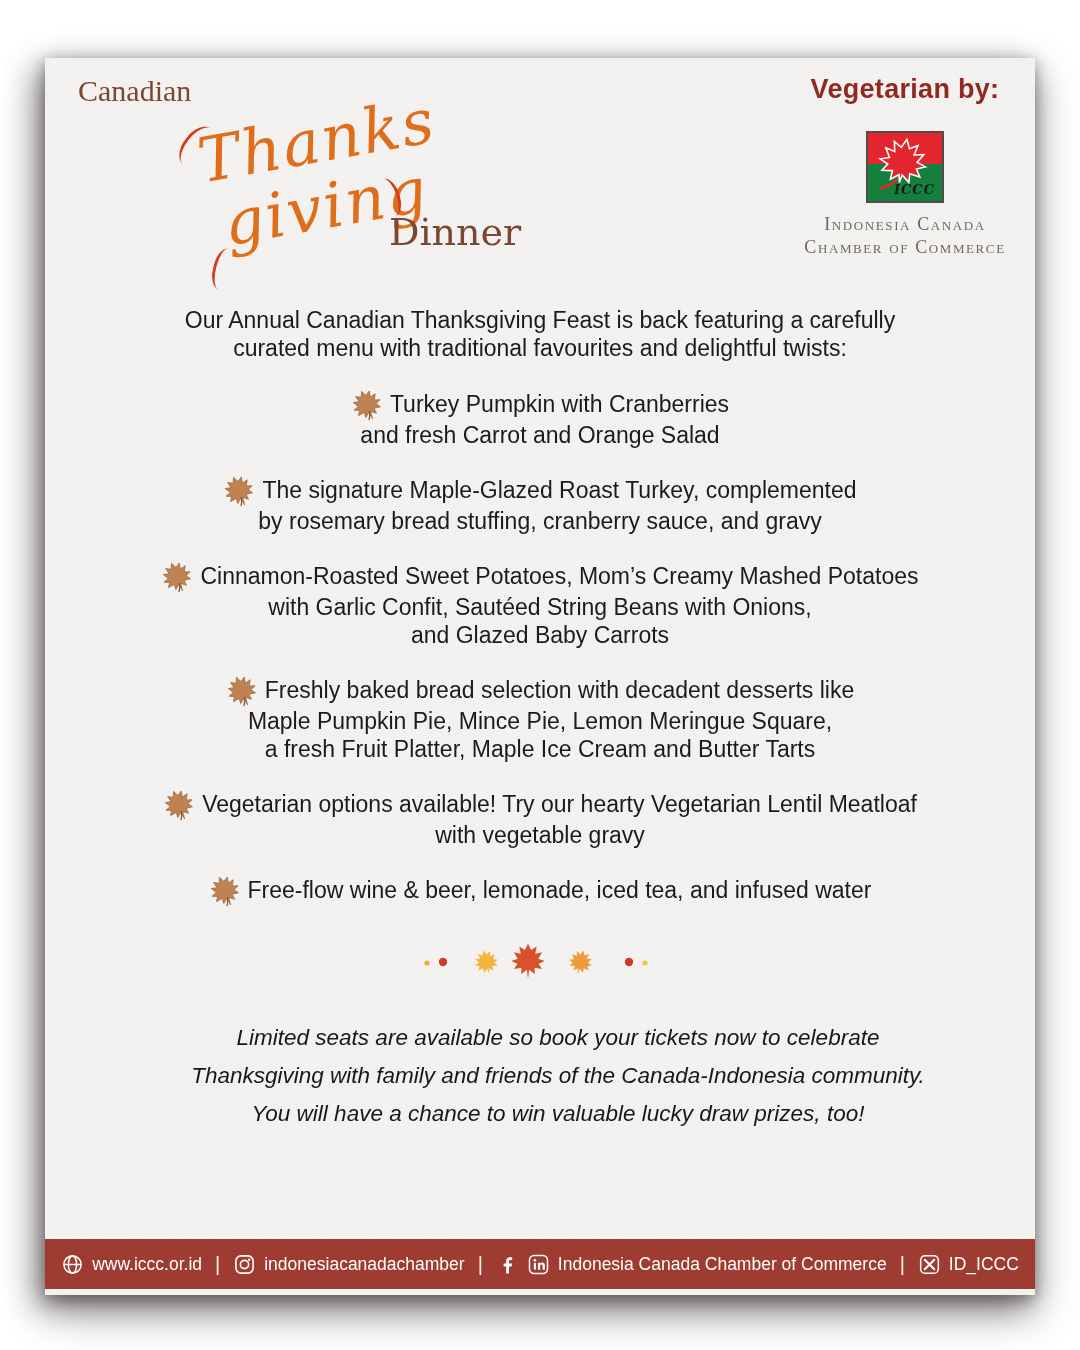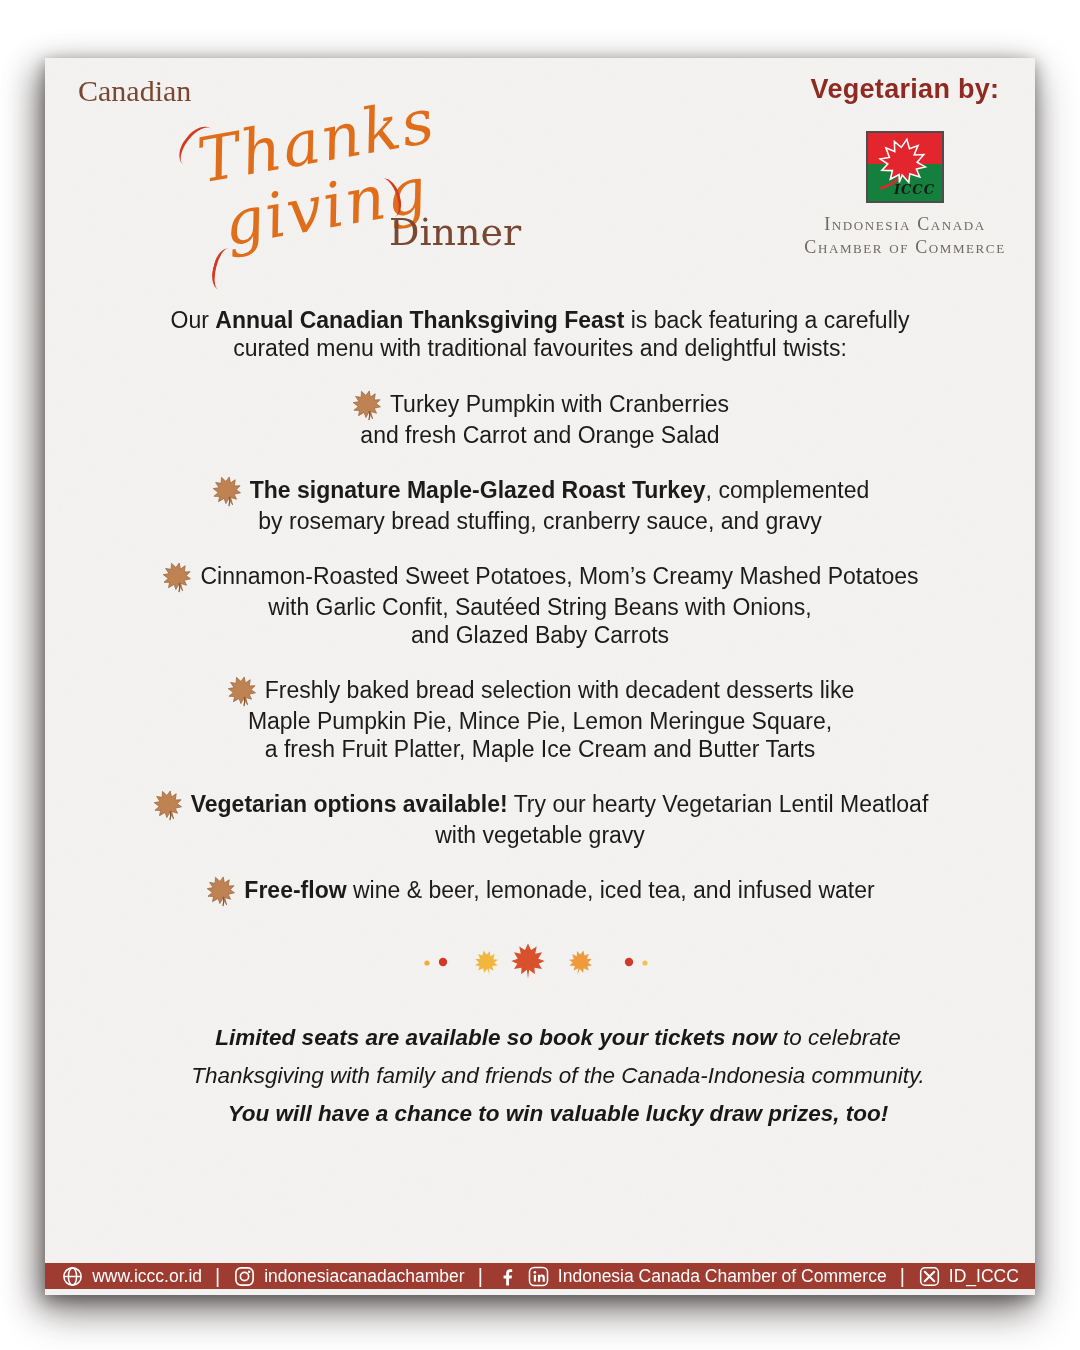--- a/index.html
+++ b/index.html
@@ -52,33 +52,33 @@
     margin-top:10px;font-family:Liberation Serif, serif;font-variant:small-caps;
     font-size:18px;line-height:23px;color:#6e6862;letter-spacing:1.6px;
   }
 
   
   .content{position:absolute;left:0;top:248px;width:100%;text-align:center;color:#1d1b1a;}
   .intro,.menu-item{font-size:23px;line-height:28px;}
   .intro{margin-bottom:27px;}
   .menu-item{margin-bottom:26px;}
   .line{white-space:nowrap;}
-  .b{font-weight:700;}
+  .b{font-weight:400;}
   .leaf{width:32px;height:32px;vertical-align:-9px;margin-right:7px;}
 
   .divider{margin:32px auto 0 auto;display:block;}
 
   .closing{
     margin-top:34px;font-size:22.5px;line-height:38px;font-style:italic;color:#191817;
   }
   .closing .line{white-space:nowrap;padding-left:36px;}
 
   
   .footer{
-    position:absolute;left:0;bottom:6px;width:100%;height:26px;
+    position:absolute;left:0;bottom:6px;width:100%;height:50px;
     background:var(--footer-bg,#9e3c31);
     display:flex;align-items:center;justify-content:center;
     color:#fff;font-size:17.5px;margin-top:32px;
   }
   .footer-item{display:flex;align-items:center;gap:8px;cursor:pointer;}
   .fic{width:23px;height:23px;display:block;}
   .fsep{margin:0 13px;font-size:20px;font-weight:300;opacity:.95;}
 </style>
 </head>
 <body>

